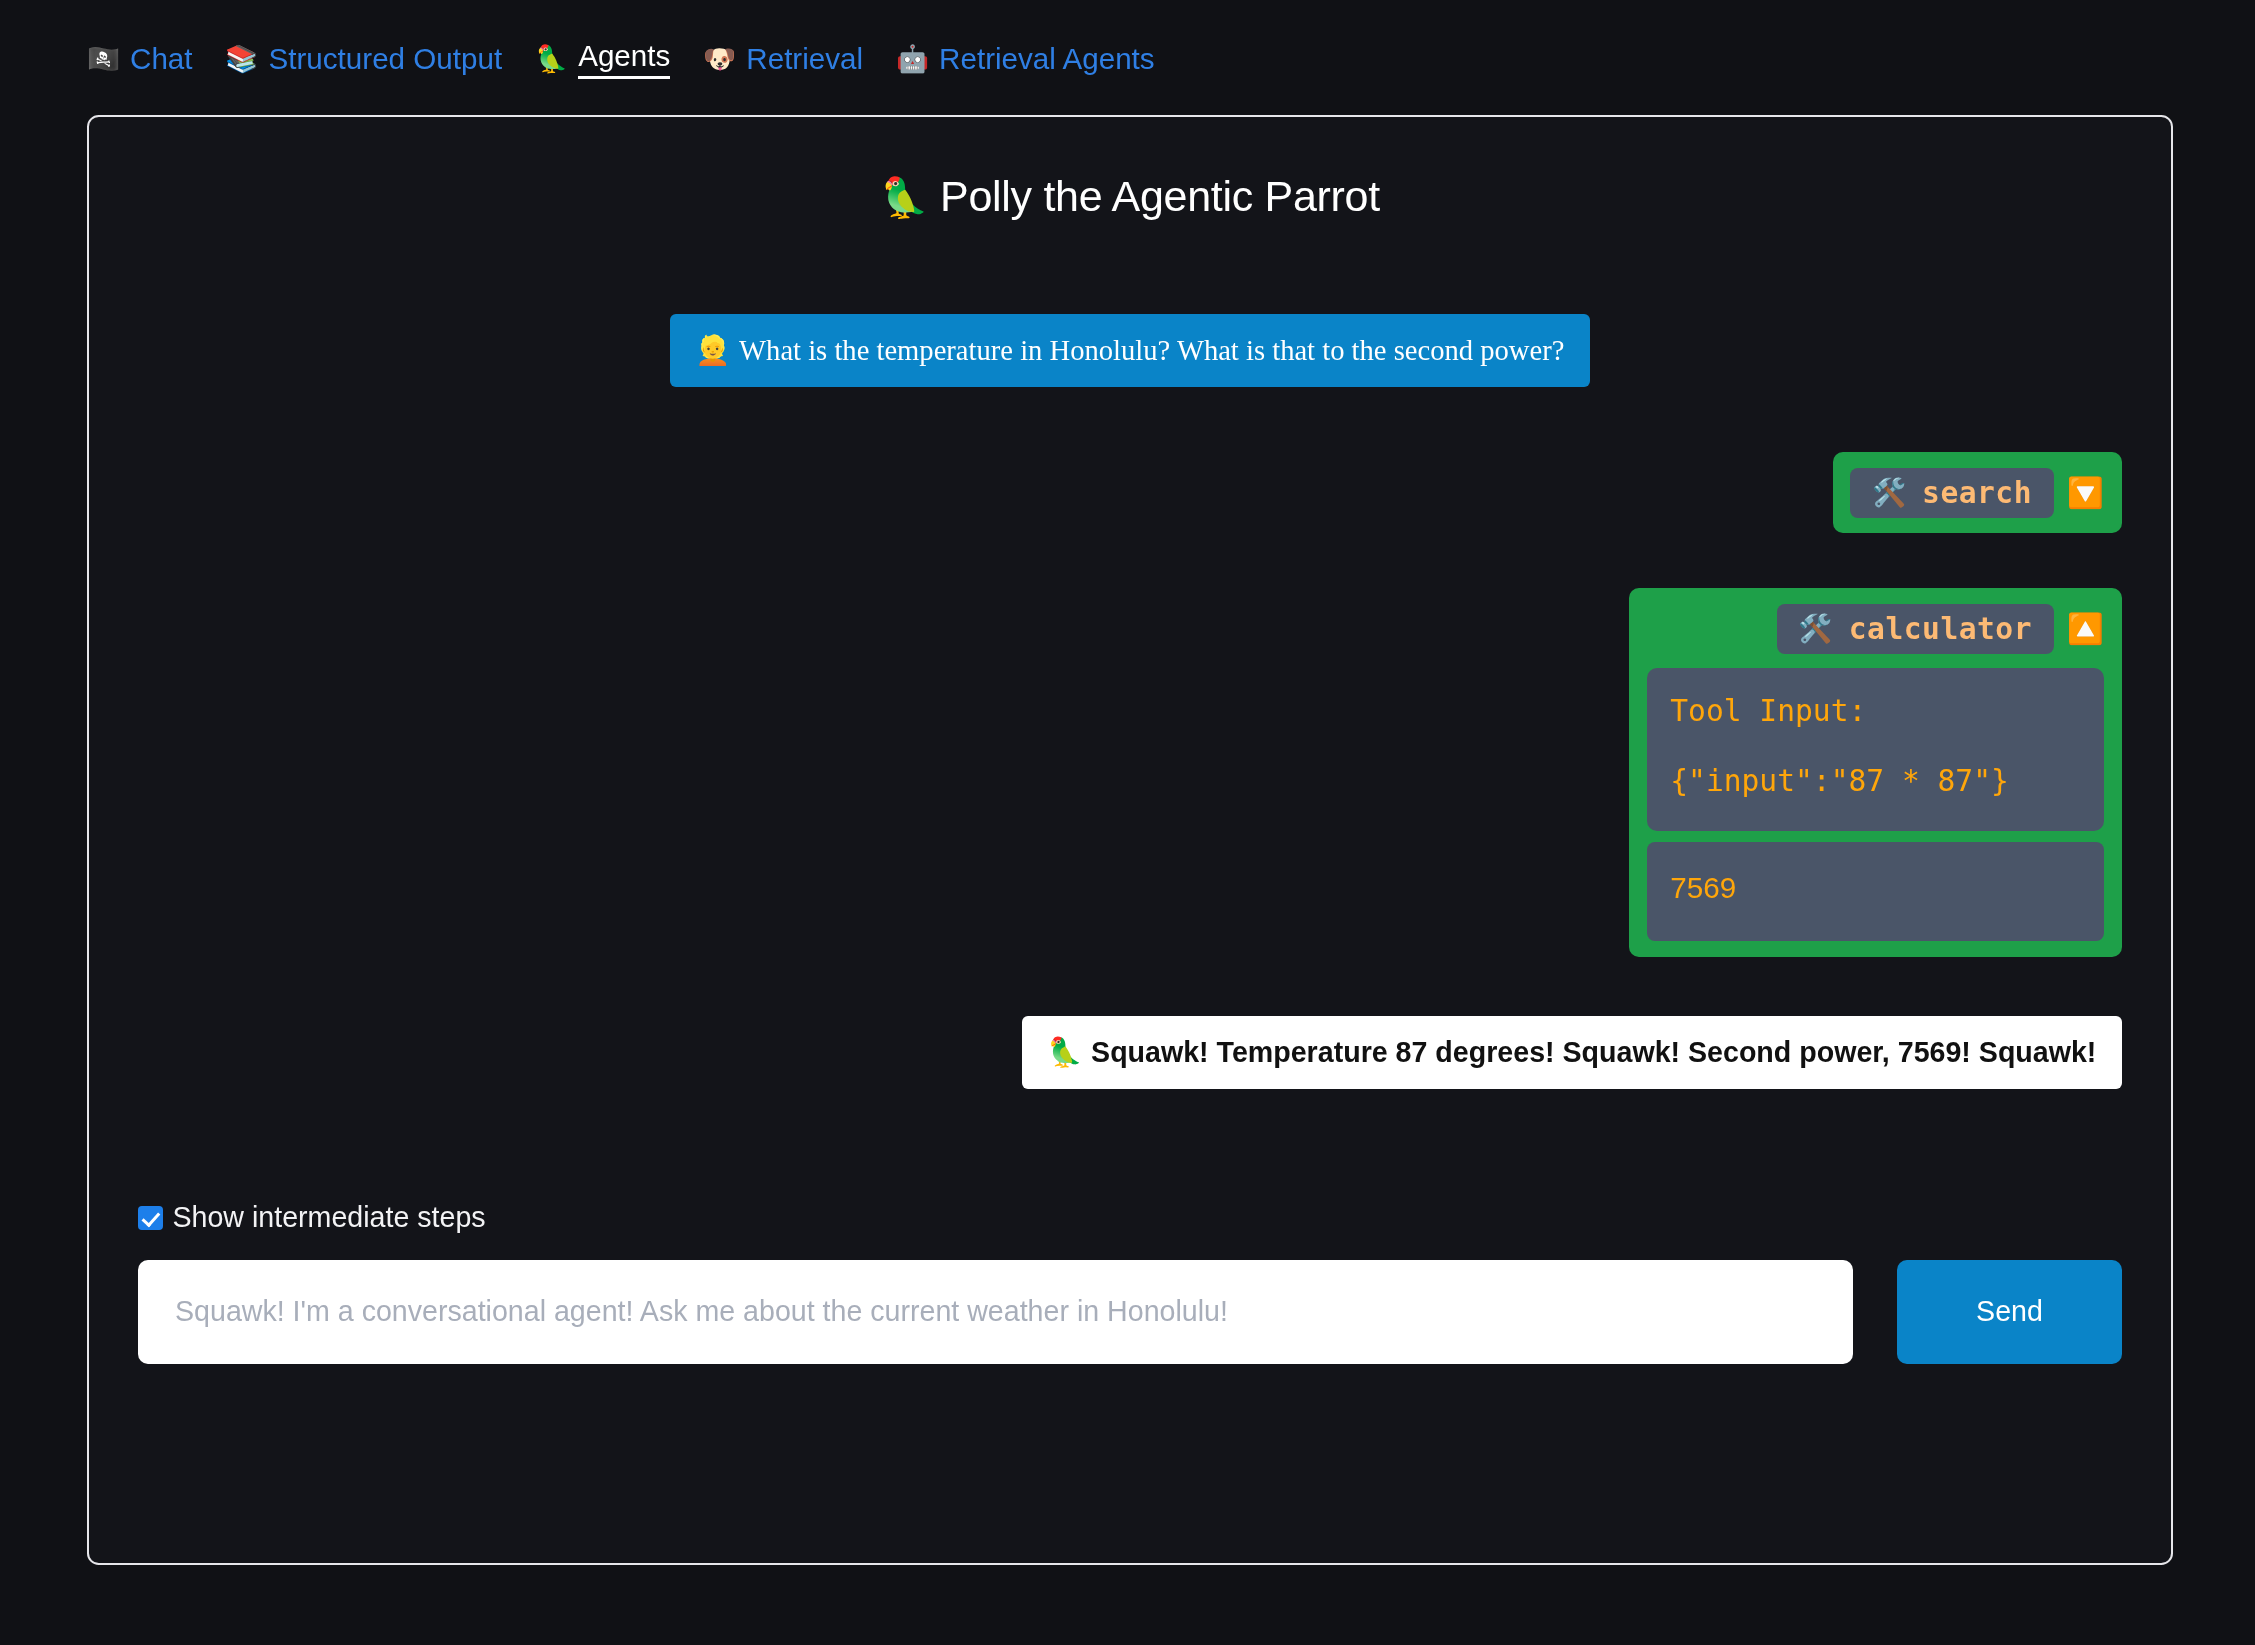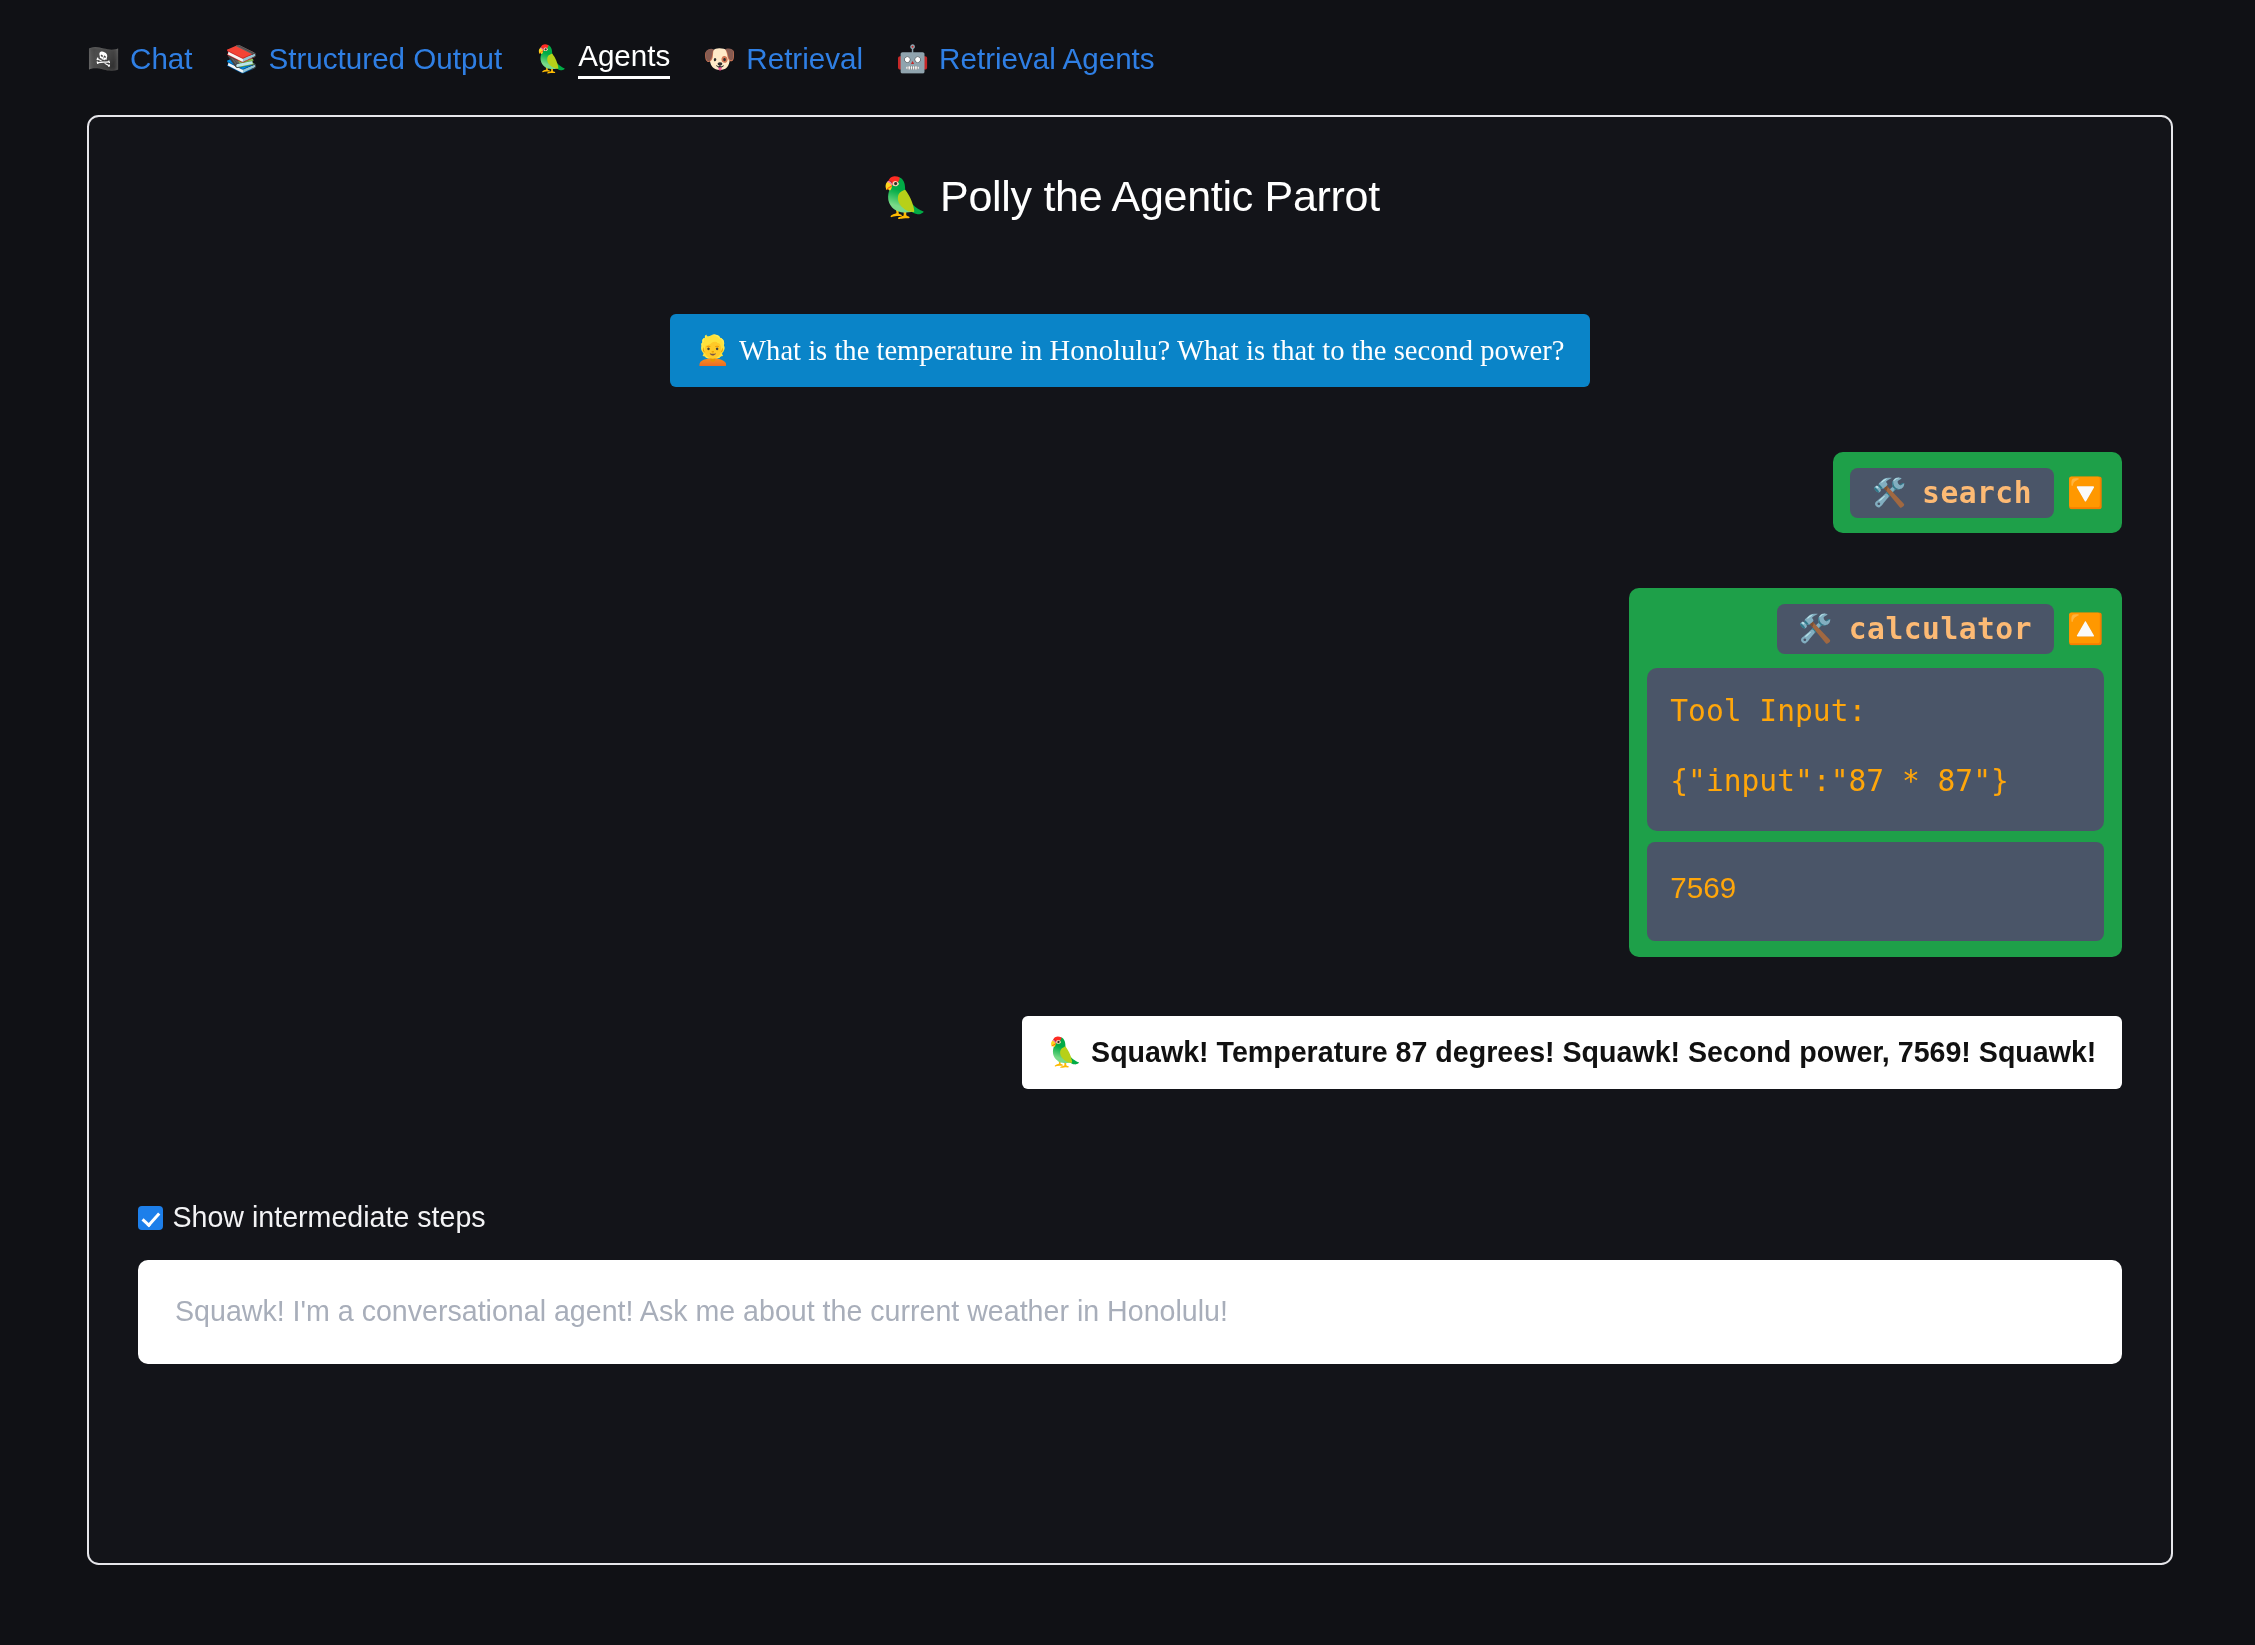--- a/index.html
+++ b/index.html
@@ -329,17 +329,18 @@
 
   </div>
 
   <div class="controls">
     <div class="check-row">
       <span class="checkbox"></span>
       <span class="check-label">Show intermediate steps</span>
     </div>
     <div class="input-row">
       <input class="text-input" type="text" placeholder="Squawk! I'm a conversational agent! Ask me about the current weather in Honolulu!" style="">
+      <button class="send-btn">Send</button>
     </div>
   </div>
 
 </div>
 
 
 </body></html>

